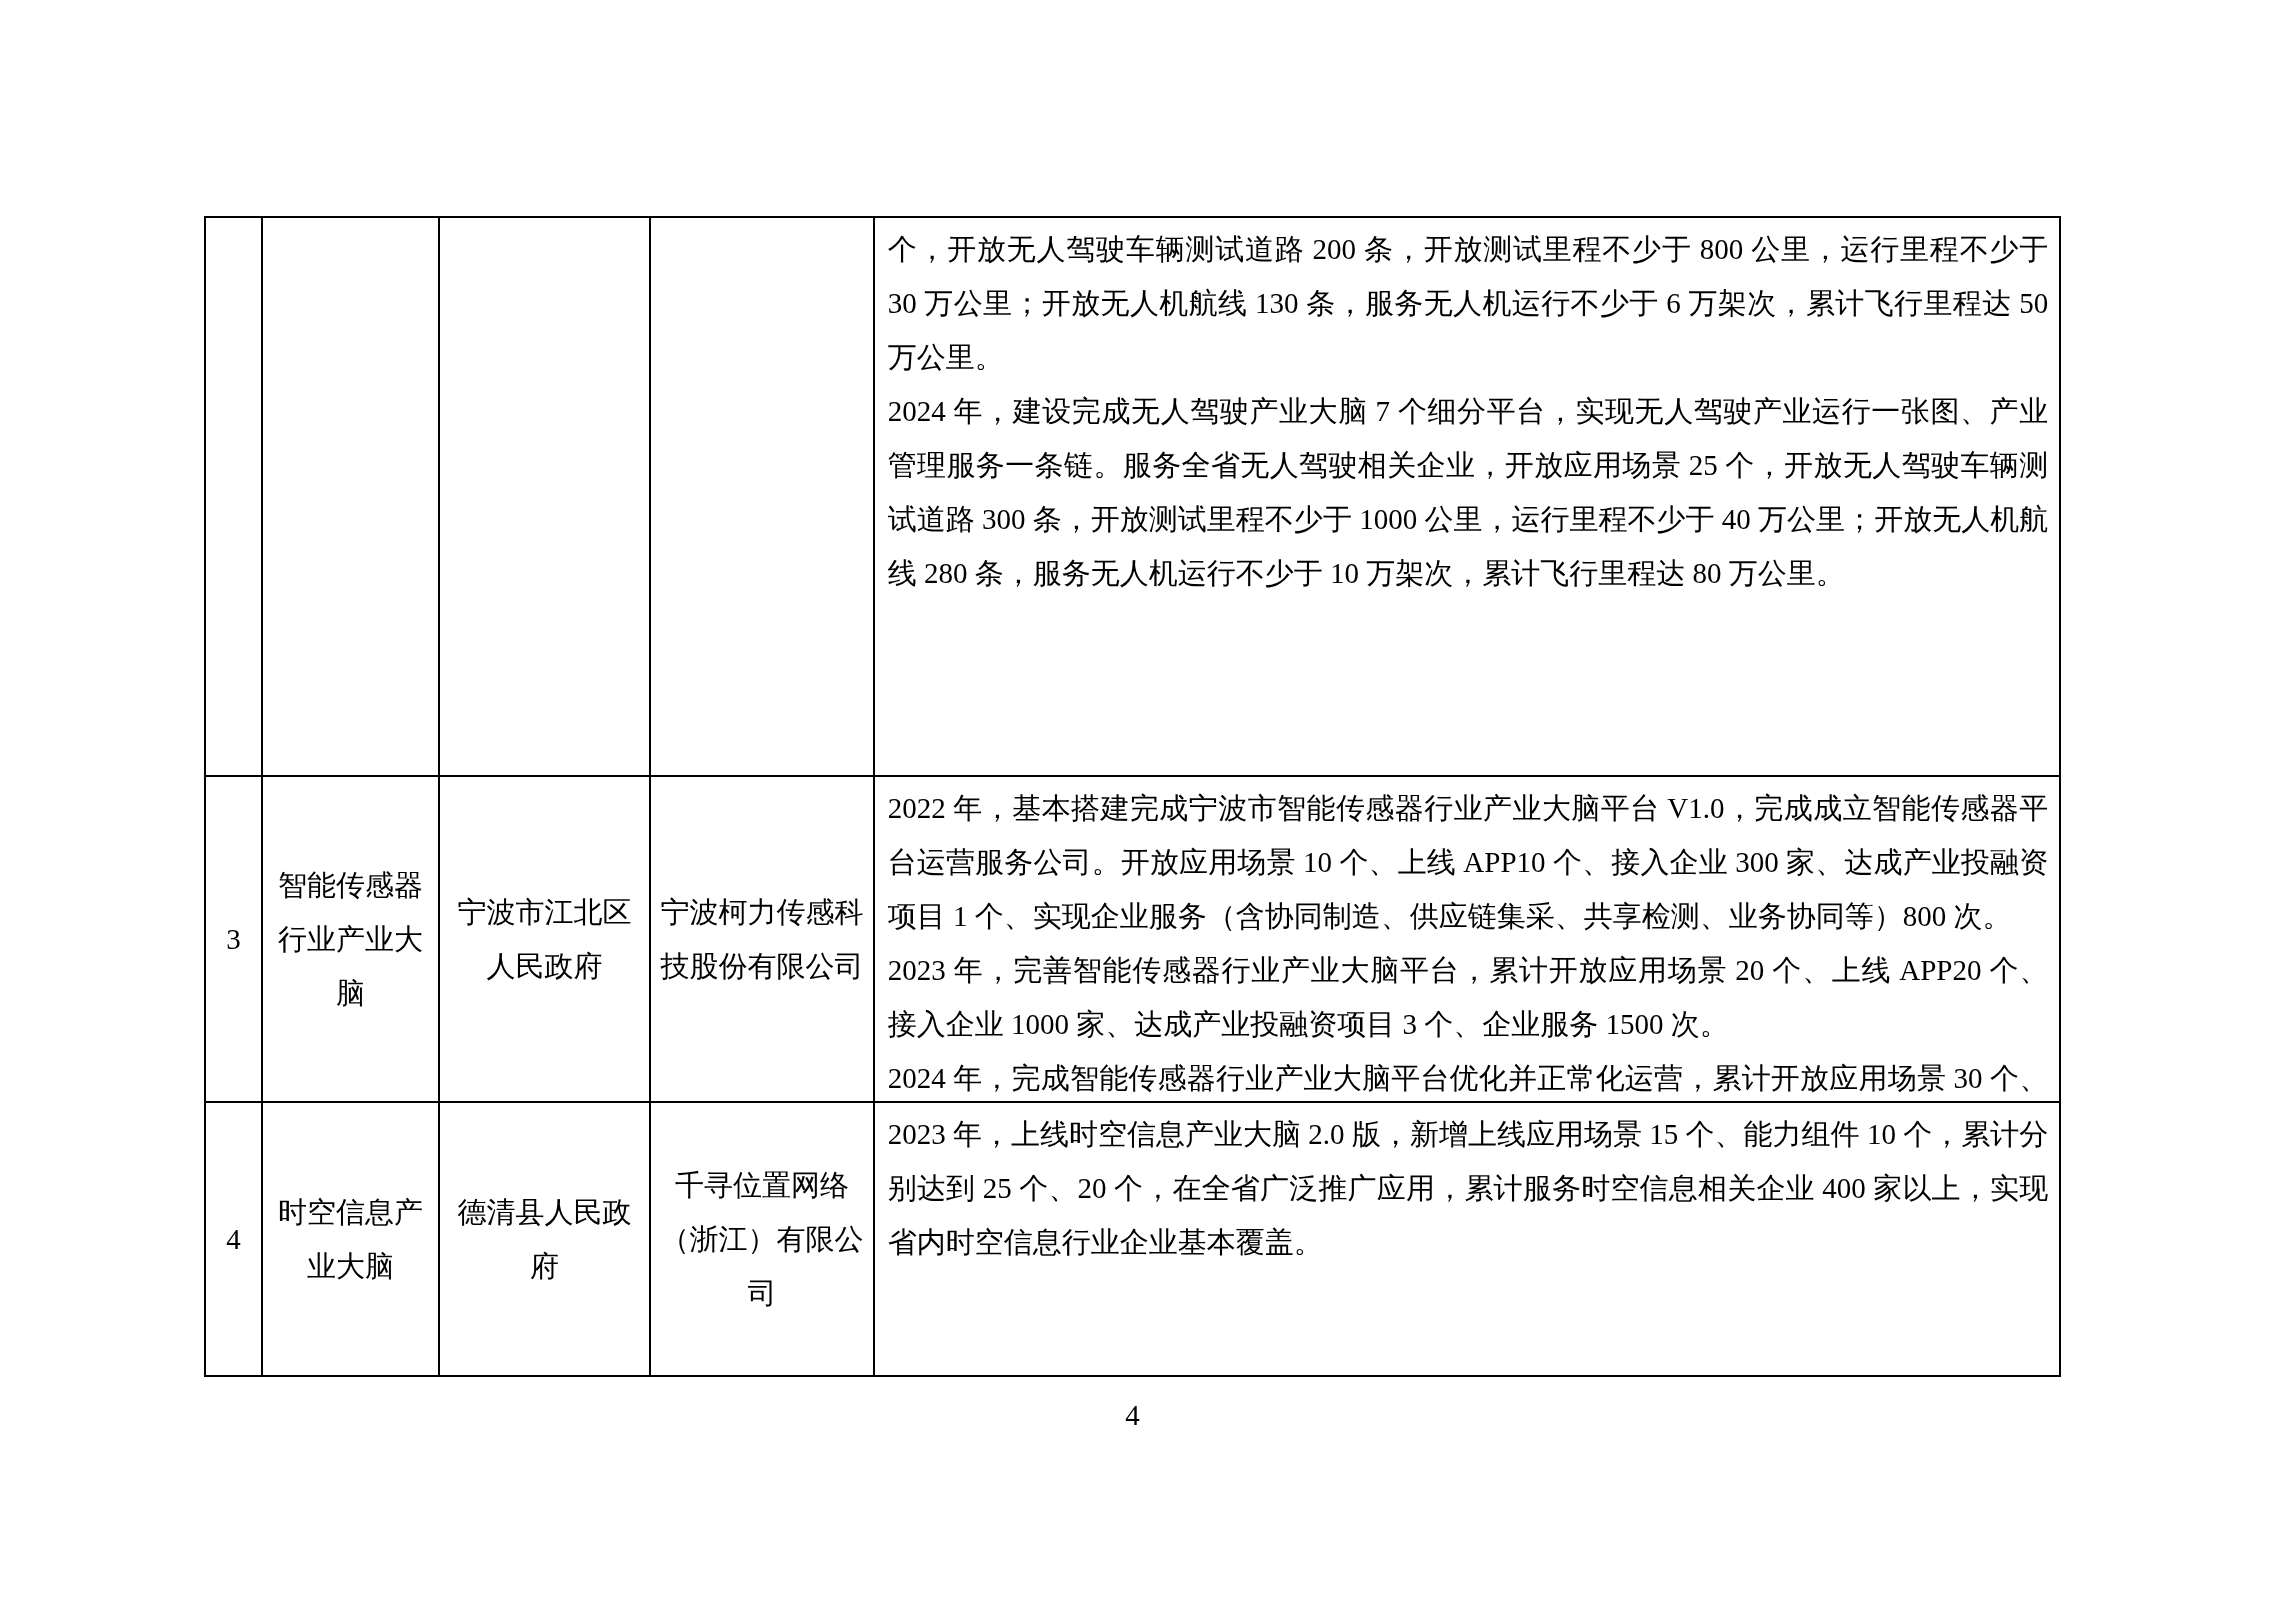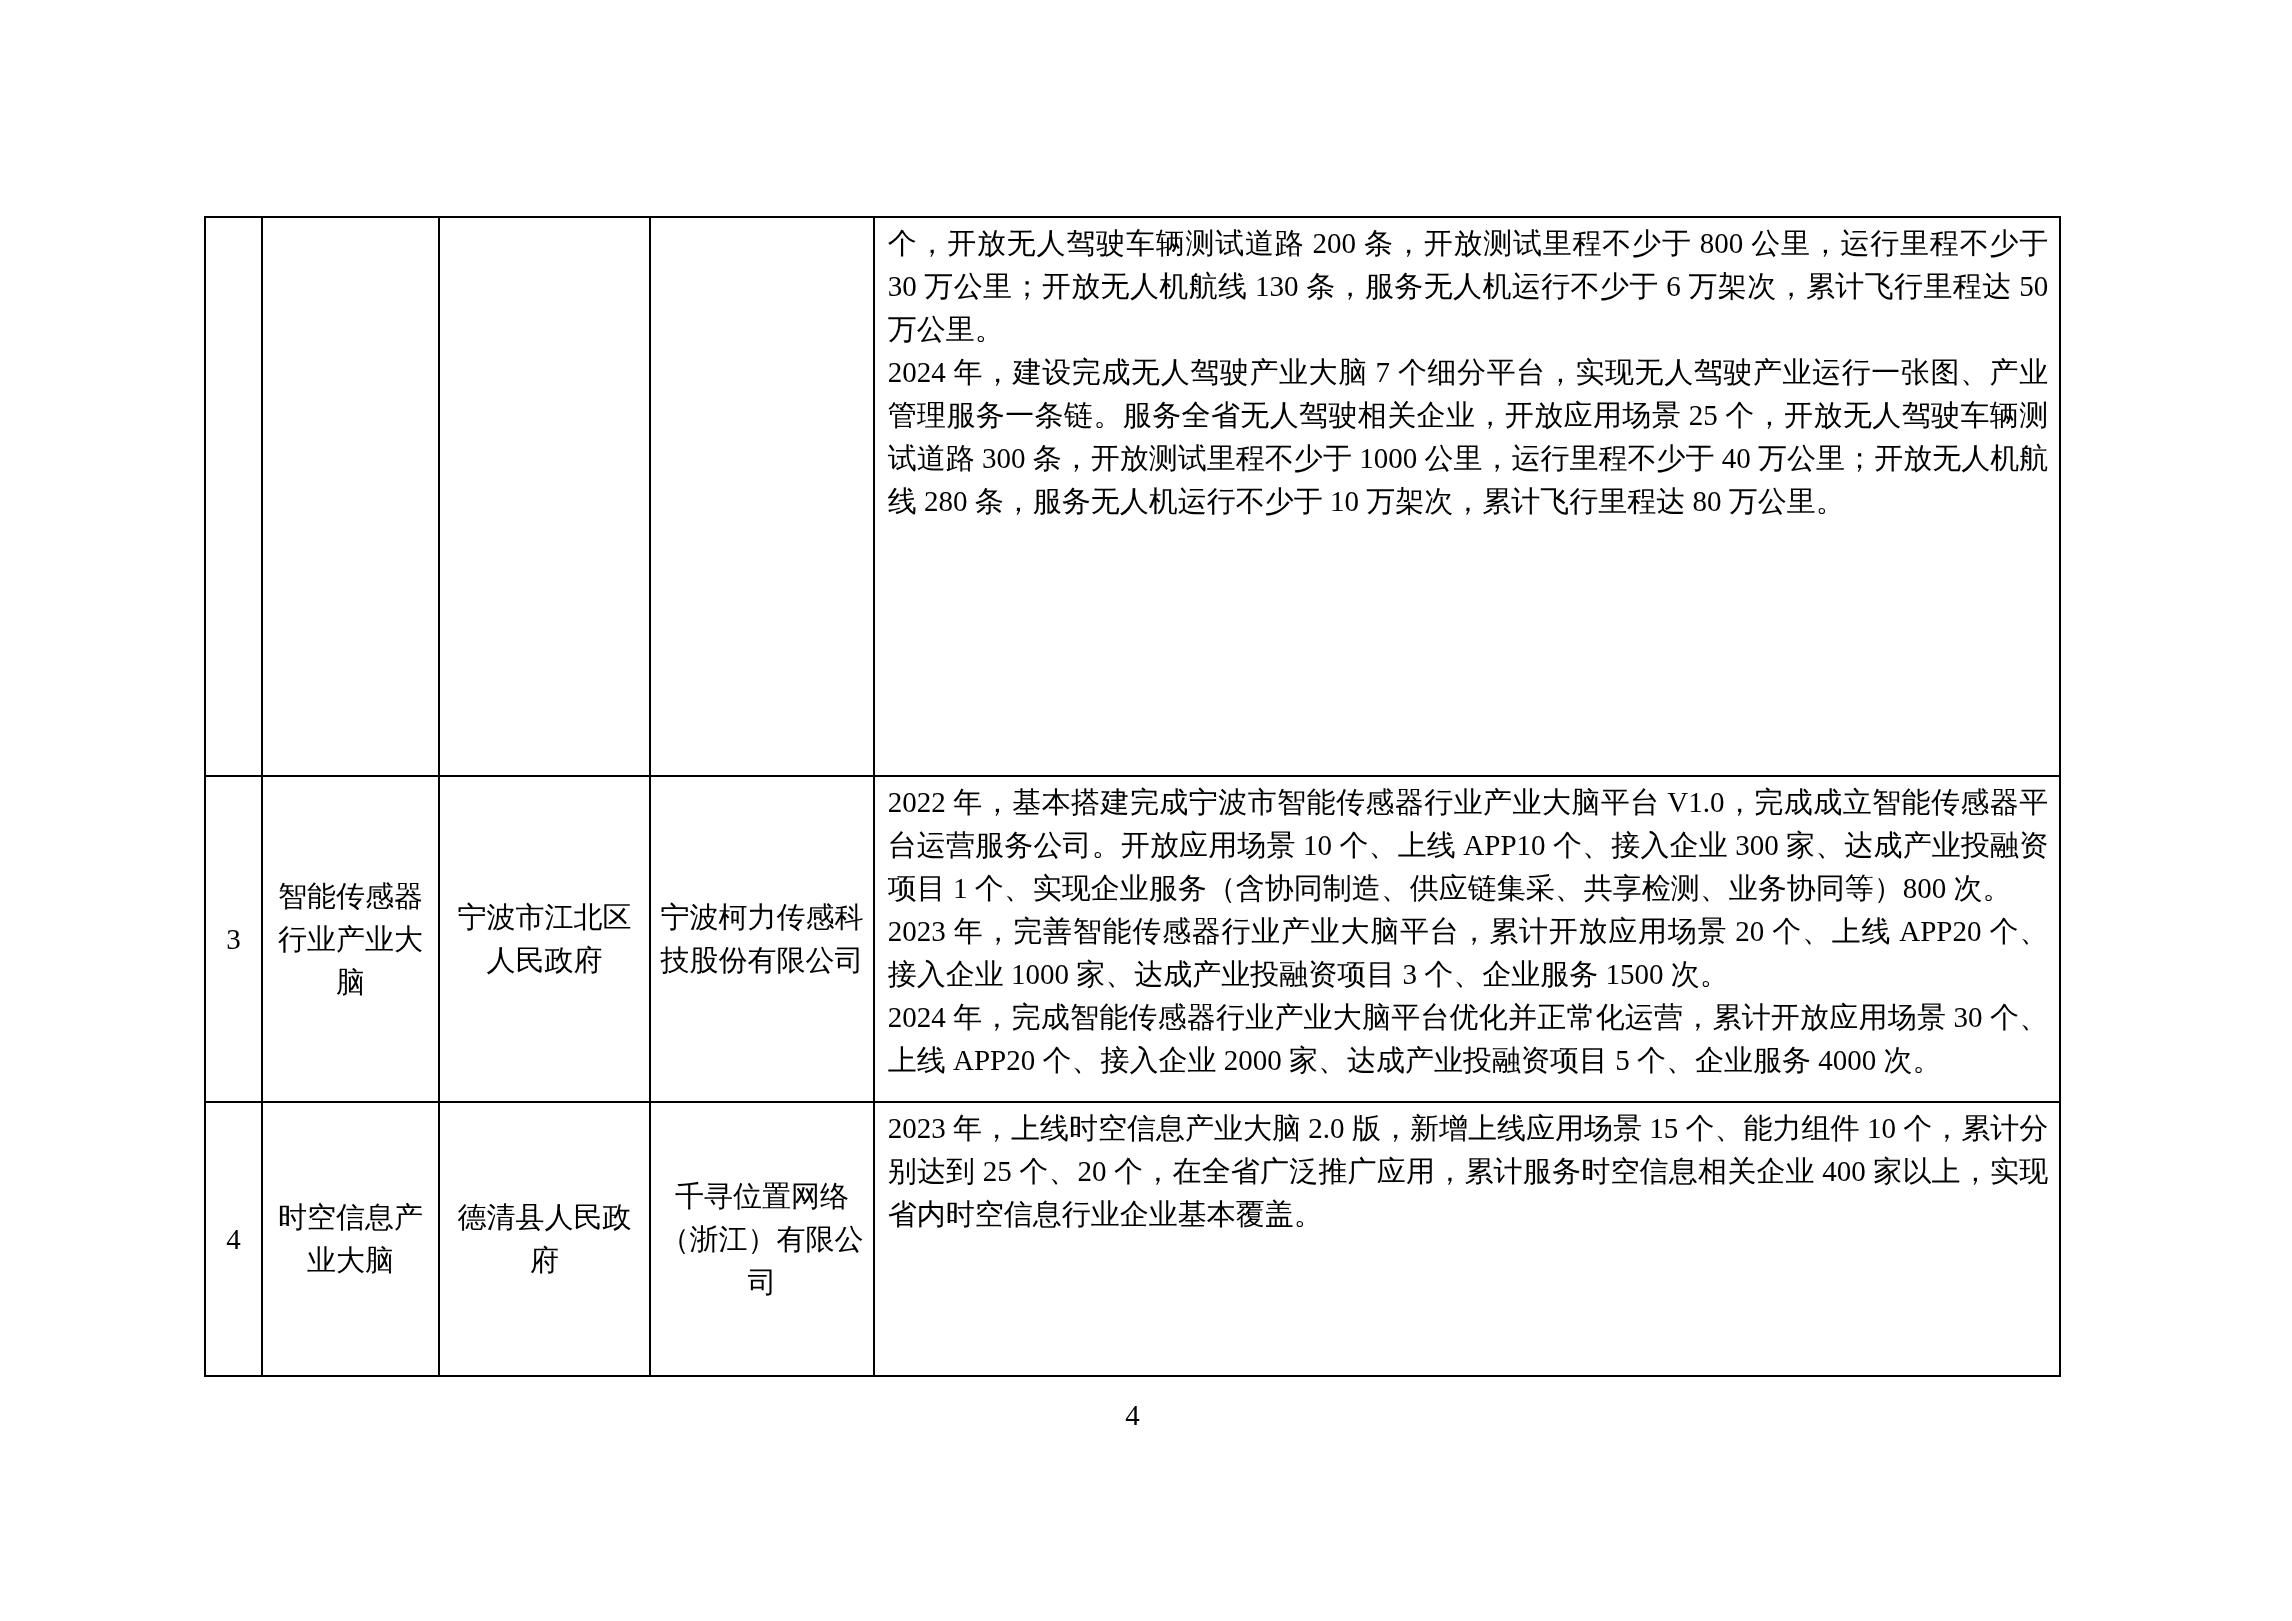--- a/index.html
+++ b/index.html
@@ -34,21 +34,21 @@
     overflow: hidden;
   }
   .row:last-child { border-bottom: none; flex: 1; }
   .row.r0 { height: 559px; }
   .row.r1 { height: 326px; }
   .cell {
     box-sizing: border-box;
     border-right: 2px solid #000;
     overflow: hidden;
     font-size: 29px;
-    line-height: 43px;
+    line-height: 54px;
   }
   .cell:last-child { border-right: none; }
   .c-num   { width: 57px; }
   .c-name  { width: 177px; }
   .c-gov   { width: 211px; }
   .c-comp  { width: 224px; }
   .c-num, .c-name, .c-gov, .c-comp {
     display: flex;
     align-items: center;
     justify-content: center;

